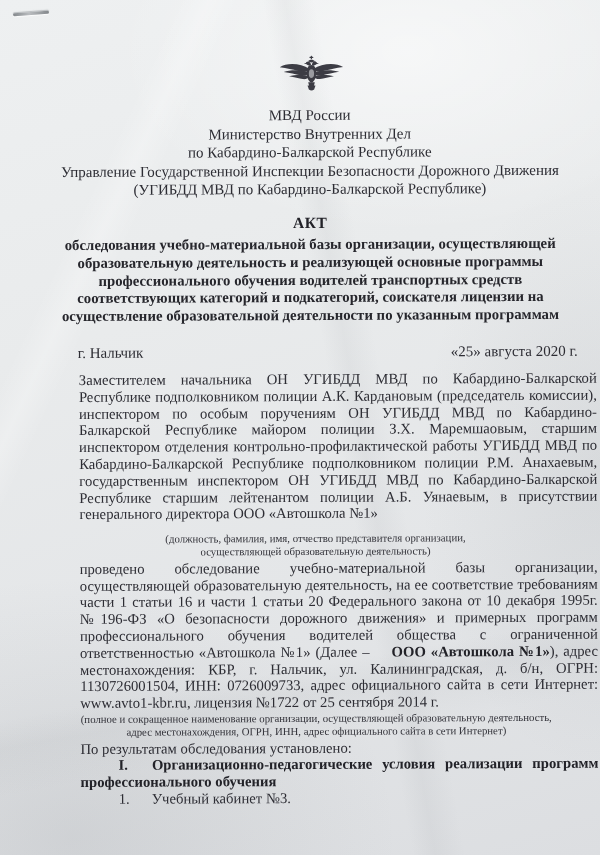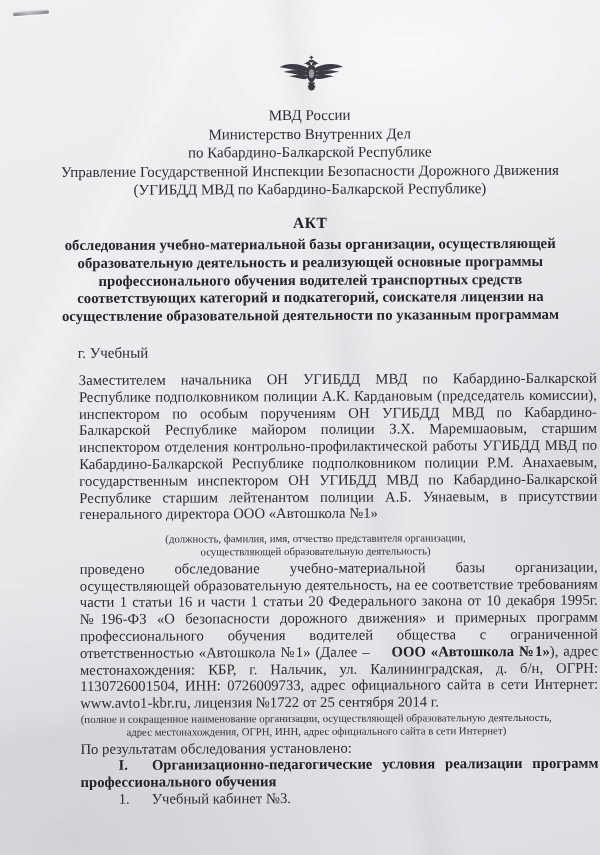--- a/index.html
+++ b/index.html
@@ -116,21 +116,22 @@
       <div>по Кабардино-Балкарской Республике</div>
       <div>Управление Государственной Инспекции Безопасности Дорожного Движения</div>
       <div>(УГИБДД МВД по Кабардино-Балкарской Республике)</div>
     </div>
 
     <div class="akt">АКТ</div>
 
     <div class="subtitle">обследования учебно-материальной базы организации, осуществляющей образовательную деятельность и реализующей основные программы профессионального обучения водителей транспортных средств соответствующих категорий и подкатегорий, соискателя лицензии на осуществление образовательной деятельности по указанным программам</div>
 
     <div class="meta">
-      <span>г. Учебный</span>
+      <span>г. Нальчик</span>
+      <span>«25» августа 2020 г.</span>
     </div>
 
     <div class="bodytext">
 
       <p>Заместителем начальника ОН УГИБДД МВД по Кабардино-Балкарской Республике подполковником полиции А.К. Кардановым (председатель комиссии), инспектором по особым поручениям ОН УГИБДД МВД по Кабардино-Балкарской Республике майором полиции З.Х. Маремшаовым, старшим инспектором отделения контрольно-профилактической работы УГИБДД МВД по Кабардино-Балкарской Республике подполковником полиции Р.М. Анахаевым, государственным инспектором ОН УГИБДД МВД по Кабардино-Балкарской Республике старшим лейтенантом полиции А.Б. Уянаевым, в присутствии генерального директора ООО «Автошкола №1»</p>
 
       <div class="cap">
         <div>(должность, фамилия, имя, отчество представителя организации,</div>
         <div>осуществляющей образовательную деятельность)</div>
       </div>

